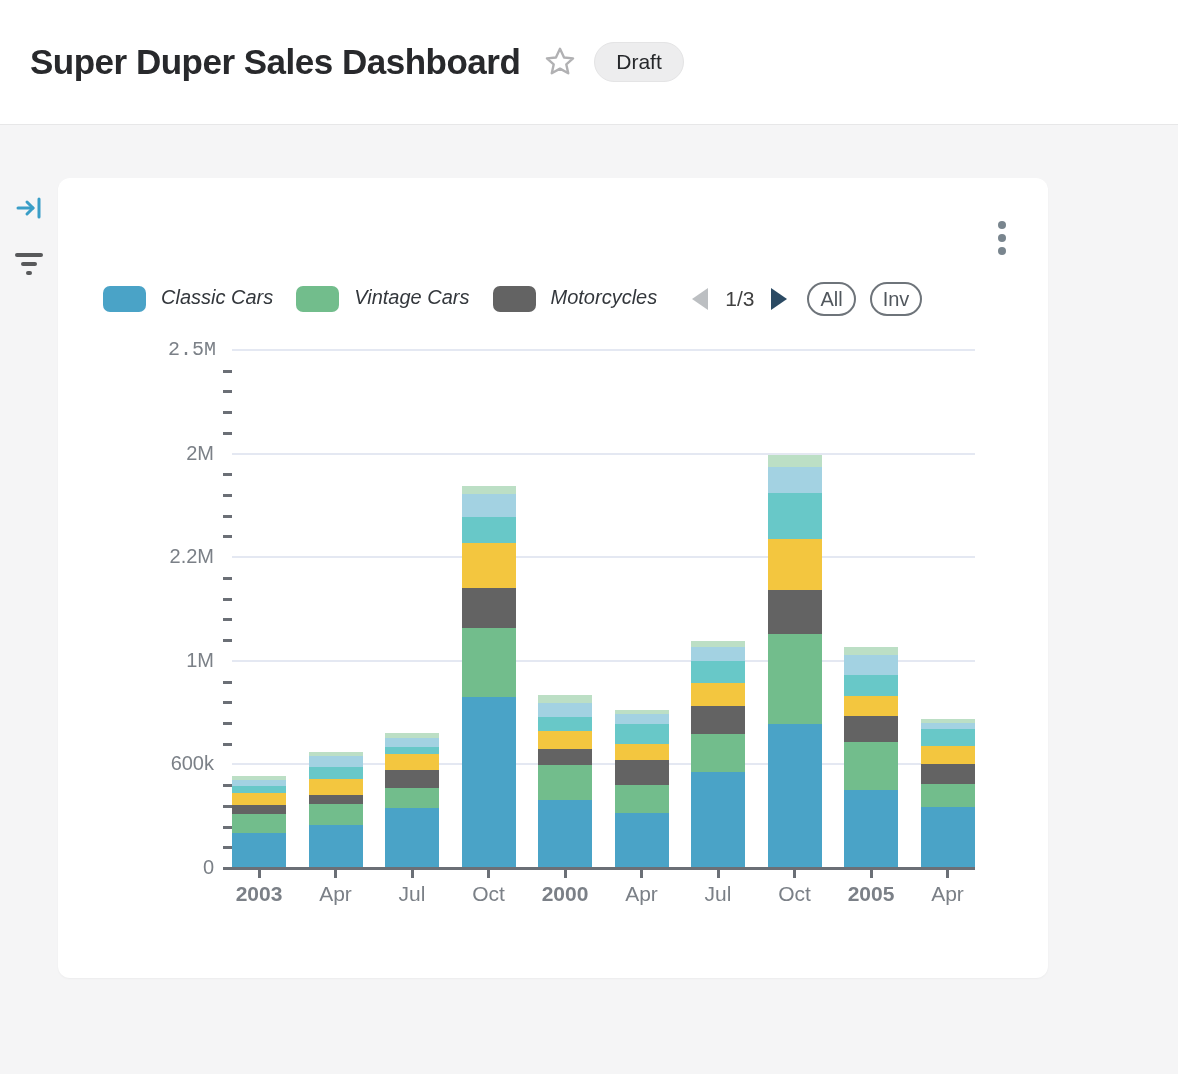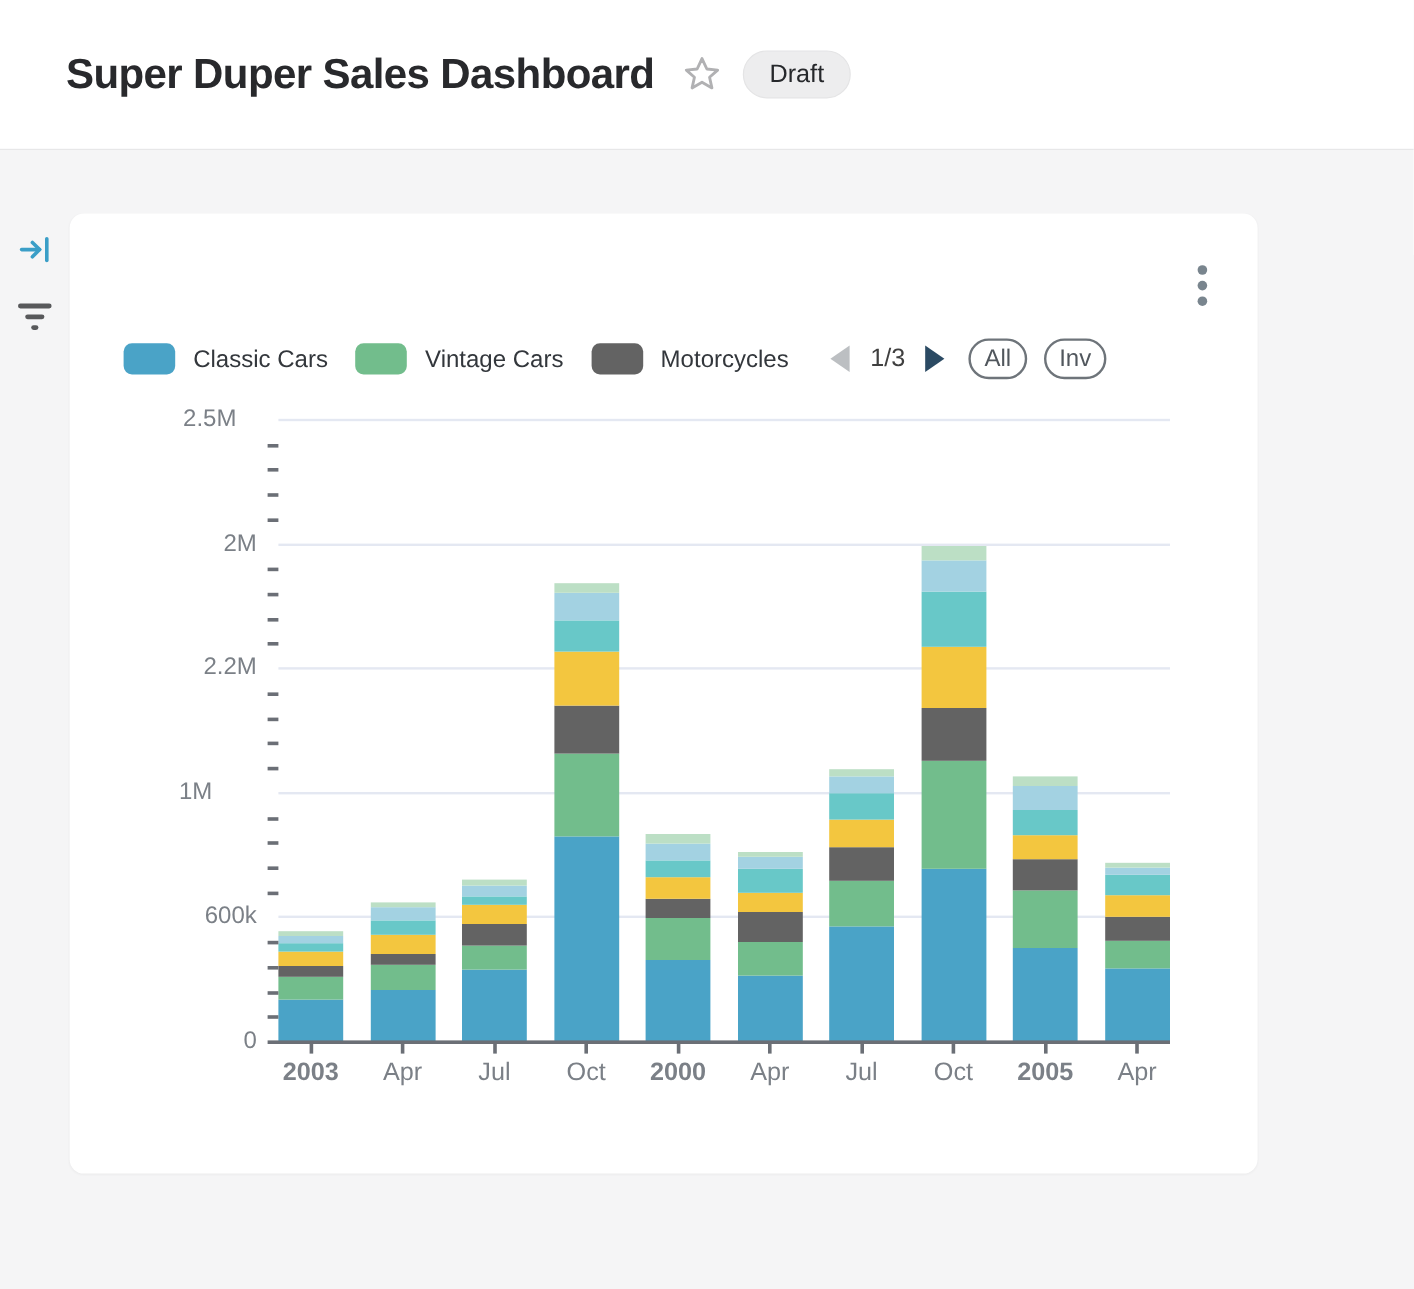--- a/index.html
+++ b/index.html
@@ -9,21 +9,21 @@
     background:#f5f5f6;
     color:#2a2d31;
     overflow:hidden;
   }
   
   .page-header {
     position:absolute; left:0; top:0; width:1178px; height:125px;
     background:#ffffff; border-bottom:1px solid #e7e7e8;
     display:flex; align-items:center; padding-left:30px;
   }
-  .page-title { font-size:35px; font-weight:700; color:#28292c; letter-spacing:-0.5px;margin-left:25px; }
+  .page-title { font-size:35px; font-weight:700; color:#28292c; letter-spacing:-0.5px; }
   .star-btn { margin-left:22px; display:flex; align-items:center; cursor:pointer; }
   .status-badge {
     margin-left:16px; background:#ededee; border:1px solid #e4e4e5;
     border-radius:22px; padding:7px 21px; font-size:21px; color:#26282b;
   }
   
   .side-tools { position:absolute; left:0; top:178px; width:58px; }
   .tool-btn { width:58px; height:44px; display:flex; align-items:center; justify-content:center; cursor:pointer; }
   .filter-icon { display:flex; flex-direction:column; align-items:center; gap:5px; }
   .filter-icon .b1 { width:28px; height:4px; background:#58595b; border-radius:2px; }
@@ -42,21 +42,21 @@
   .kebab {
     position:absolute; right:34px; top:36px; width:24px; height:48px;
     display:flex; flex-direction:column; align-items:center; justify-content:center; gap:5px; cursor:pointer;
   }
   .kebab span { width:8px; height:8px; border-radius:50%; background:#79858e; }
   
   .legend-row {
     position:absolute; left:45px; right:40px; top:104px; height:34px;
     display:flex; align-items:center;
   }
-  .legend-item { display:flex; align-items:flex-end; margin-right:23px; cursor:pointer; }
+  .legend-item { display:flex; align-items:flex-start; margin-right:23px; cursor:pointer;font-style:italic; }
   .legend-swatch { width:43px; height:26px; border-radius:7px; margin-right:15px; }
   .legend-label { font-size:20px; color:#33373c; }
   .pager { display:flex; align-items:center; margin-left:12px; }
   .arrow-left {
     width:0; height:0; border-top:11px solid transparent; border-bottom:11px solid transparent;
     border-right:16px solid #bcbfc2; cursor:pointer;
   }
   .arrow-right {
     width:0; height:0; border-top:11px solid transparent; border-bottom:11px solid transparent;
     border-left:16px solid #2b4a63; cursor:pointer;
@@ -219,24 +219,24 @@
         <div class="bar-seg" style="left: 688.5px; width: 54px; bottom: 83.916px; height: 19.684px; background: rgb(99, 99, 99);"></div>
         <div class="bar-seg" style="left: 688.5px; width: 54px; bottom: 103.6px; height: 18.648px; background: rgb(243, 198, 63);"></div>
         <div class="bar-seg" style="left: 688.5px; width: 54px; bottom: 122.248px; height: 16.3688px; background: rgb(104, 200, 200);"></div>
         <div class="bar-seg" style="left: 688.5px; width: 54px; bottom: 138.617px; height: 6.0088px; background: rgb(163, 210, 226);"></div>
         <div class="bar-seg" style="left: 688.5px; width: 54px; bottom: 144.626px; height: 3.9368px; background: rgb(188, 223, 197);"></div>
         <div class="axis-x"></div>
       </div>
     <div id="y-axis">
         <div class="ylabel" style="left: 86px; top: 678px;">0</div>
         <div class="ylabel" style="left: 86px; top: 574.4px;">600k</div>
-        <div class="ylabel" style="left: 70px; top: 470.8px; text-align: center;">1M</div>
+        <div class="ylabel" style="left: 86px; top: 470.8px;">1M</div>
         <div class="ylabel" style="left: 86px; top: 367.2px;">2.2M</div>
         <div class="ylabel" style="left: 86px; top: 263.6px;">2M</div>
-        <div class="ylabel" style="left: 69px; top: 160px;">2.5M</div>
+        <div class="ylabel" style="left: 88px; top: 160px; font-family: Liberation Mono, monospace;">2.5M</div>
         <div class="minor-tick" style="left: 165px; top: 668.28px;"></div>
         <div class="minor-tick" style="left: 165px; top: 647.56px;"></div>
         <div class="minor-tick" style="left: 165px; top: 626.84px;"></div>
         <div class="minor-tick" style="left: 165px; top: 606.12px;"></div>
         <div class="minor-tick" style="left: 165px; top: 564.68px;"></div>
         <div class="minor-tick" style="left: 165px; top: 543.96px;"></div>
         <div class="minor-tick" style="left: 165px; top: 523.24px;"></div>
         <div class="minor-tick" style="left: 165px; top: 502.52px;"></div>
         <div class="minor-tick" style="left: 165px; top: 461.08px;"></div>
         <div class="minor-tick" style="left: 165px; top: 440.36px;"></div>

